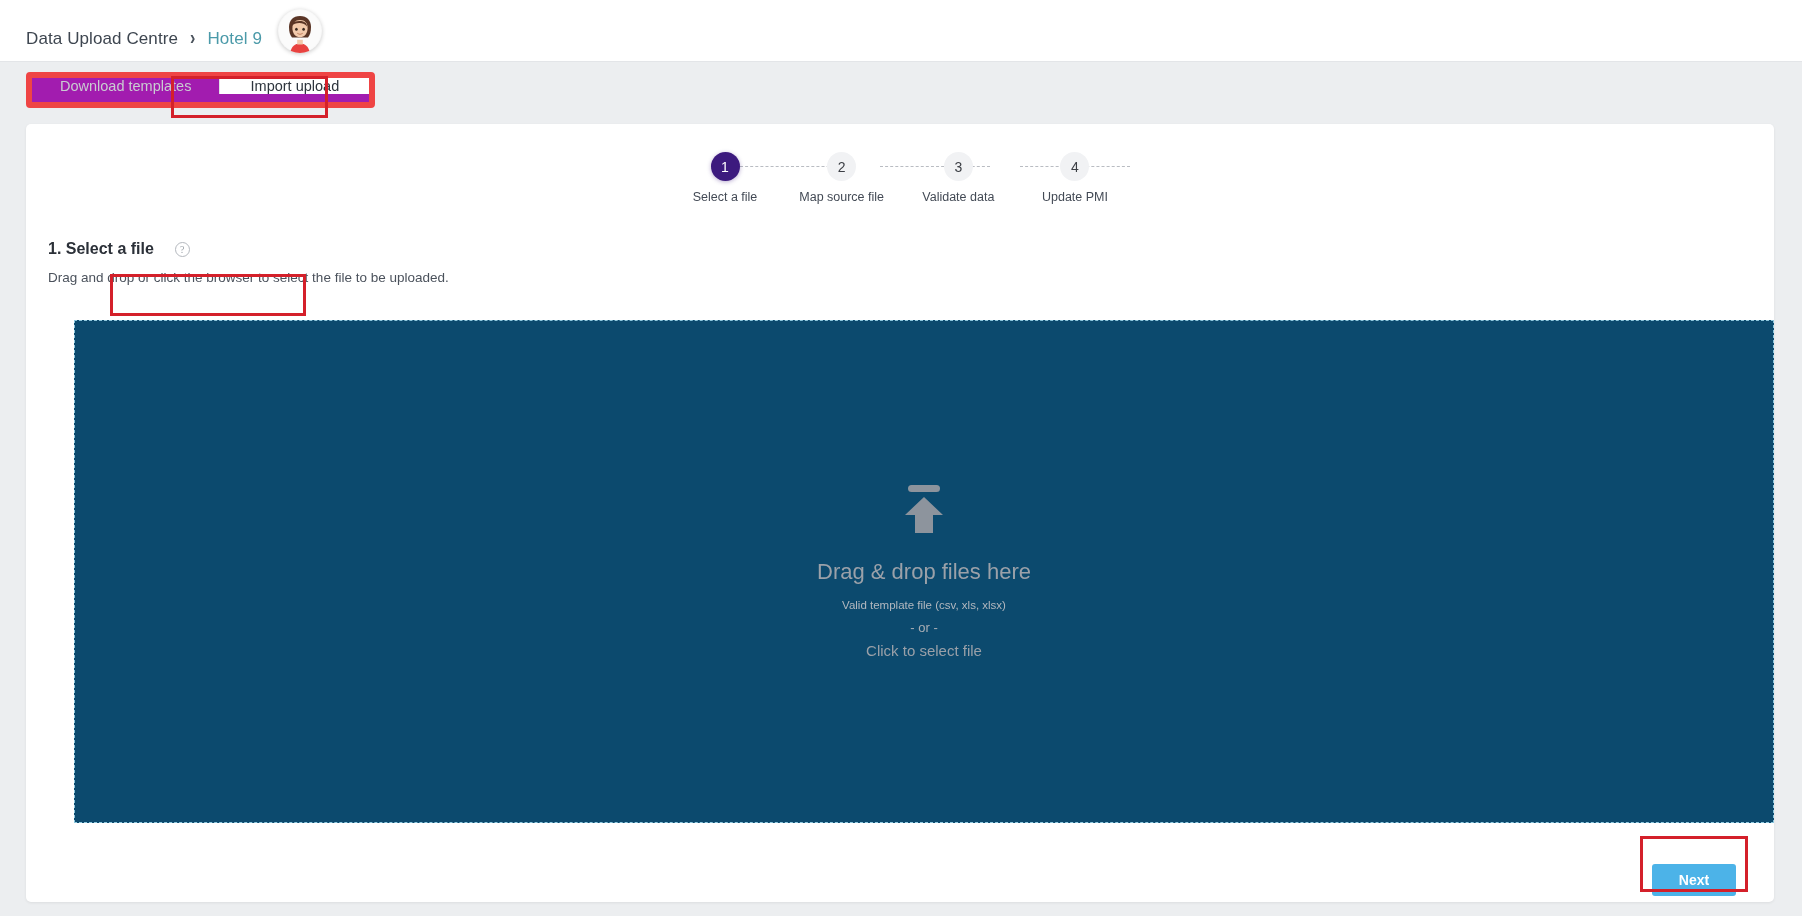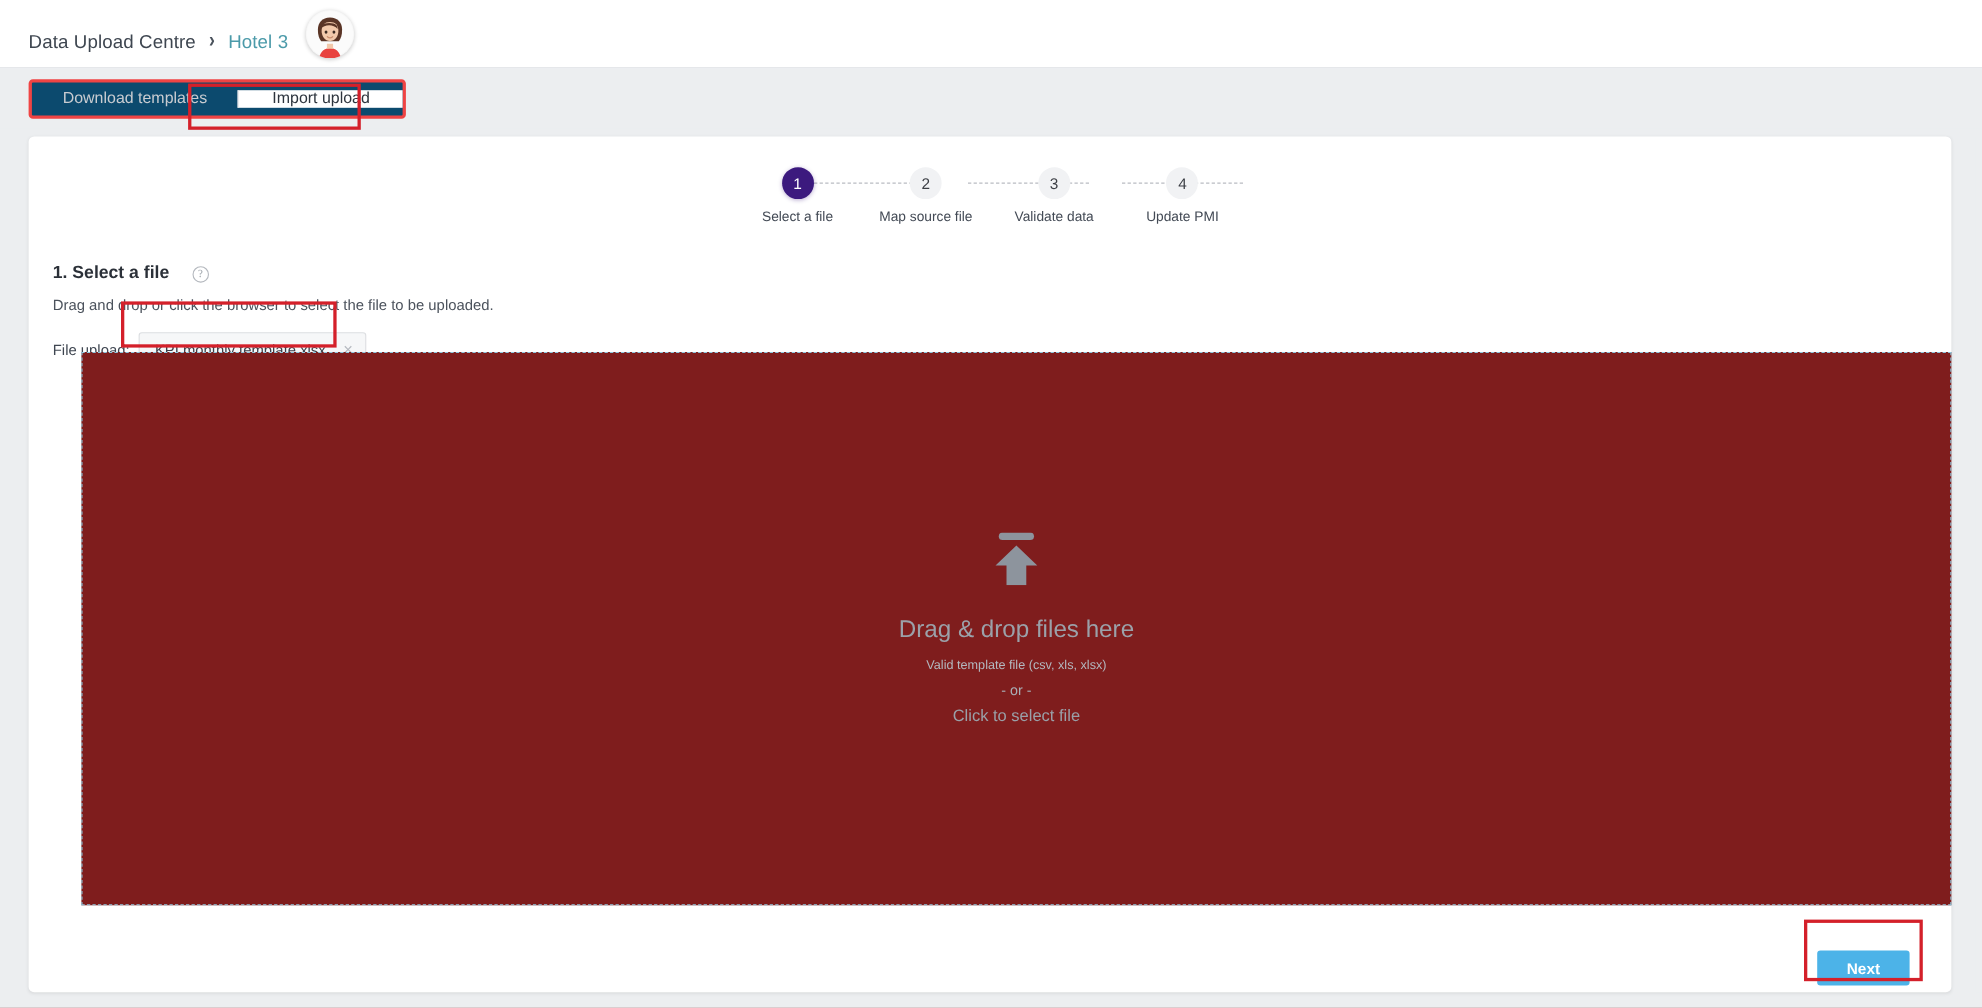--- a/index.html
+++ b/index.html
@@ -55,25 +55,25 @@
   .tabstrip {
     height: 55px;
     background: #eceef0;
     display: flex;
     align-items: center;
     padding-left: 26px;
     position: relative;
   }
   .tabs {
     display: flex;
-    align-items: center;
+    align-items: flex-start;
     height: 36px;
-    border: 3px solid #ef4444;
+    border: 6px solid #ef4444;
     border-radius: 4px;
-    background: #0c4a6e;
+    background: #a21caf;
     overflow: visible;
   }
   .tab {
     display: flex;
     align-items: center;
     justify-content: center;
     font-size: 14.5px;
     padding: 0 28px;
     min-width: 150px;
     color: #c9ccd1;
@@ -225,21 +225,21 @@
   .hl-chip { left: 110px; top: 274px; width: 196px; height: 42px; }
 
   
   .dropzone {
     position: absolute;
     left: 48px;
     top: 196px;
     width: 1700px;
     height: 503px;
     border: 1px dashed #8ec8de;
-    background: #7f1d1d;
+    background: #0c4a6e;
     display: flex;
     flex-direction: column;
     align-items: center;
     justify-content: center;
   }
   .dz-icon { margin-bottom: 22px; }
   .dz-title {
     font-size: 22px;
     color: #9ba1a9;
     font-weight: 300;
@@ -278,21 +278,21 @@
   }
   .hl-next { right: 26px; bottom: 10px; width: 108px; height: 56px; }
 </style>
 </head>
 <body>
 
 <div class="topbar">
   <div class="breadcrumb">
     <span class="crumb-root">Data Upload Centre</span>
     <span class="crumb-sep">›</span>
-    <span class="crumb-current">Hotel 3</span>
+    <span class="crumb-current">Hotel 9</span>
   </div>
   <div class="avatar">
     <svg viewBox="0 0 44 44" aria-hidden="true">
       <circle cx="22" cy="22" r="21" fill="#fbfbfb"></circle>
       <path d="M22 7c-7 0-11 4.6-11 11 0 5 1 8 3 10.5h16C32 26 33 23 33 18c0-6.4-4-11-11-11z" fill="#5a3526"></path>
       <path d="M22 11c-5 0-7.6 3-7.6 8.2 0 5 3 9 7.6 9s7.6-4 7.6-9C29.6 14 27 11 22 11z" fill="#f2c9ab"></path>
       <path d="M14.4 14c2.4-2.6 11-2.8 13.5 0 .8 1 1 2.3 1 3.4-2-2.4-4.7-3.4-7.7-3.4s-5.7 1-7.8 3.4c0-1.1.3-2.4 1-3.4z" fill="#5a3526"></path>
       <ellipse cx="18.4" cy="20.2" rx="1.3" ry="1.5" fill="#3b2a22"></ellipse>
       <ellipse cx="25.6" cy="20.2" rx="1.3" ry="1.5" fill="#3b2a22"></ellipse>
       <path d="M19.6 24.4c1.4 1.1 3.4 1.1 4.8 0" stroke="#c98e6e" stroke-width="1.1" fill="none" stroke-linecap="round"></path>
@@ -334,27 +334,20 @@
       <div class="slabel">Update PMI</div>
     </div>
   </div>
 
   <div class="section-head">
     <span class="section-title">1. Select a file</span>
     <span class="qmark">?</span>
   </div>
   <div class="section-desc">Drag and drop or click the browser to select the file to be uploaded.</div>
 
-  <div class="upload-row">
-    <span class="upload-label">File upload:</span>
-    <div class="file-chip">
-      <span class="fname">KPI monthly template.xlsx</span>
-      <span class="fx">×</span>
-    </div>
-  </div>
 
   <div class="dropzone">
     <div class="dz-icon">
       <svg width="54" height="48" viewBox="0 0 54 48" aria-hidden="true">
         <rect x="11" y="0" width="32" height="7" rx="3.5" fill="#8d949d"></rect>
         <path d="M27 12 L46 30 H36 V48 H18 V30 H8 Z" fill="#8d949d"></path>
       </svg>
     </div>
     <div class="dz-title">Drag &amp; drop files here</div>
     <div class="dz-sub">Valid template file (csv, xls, xlsx)</div>

